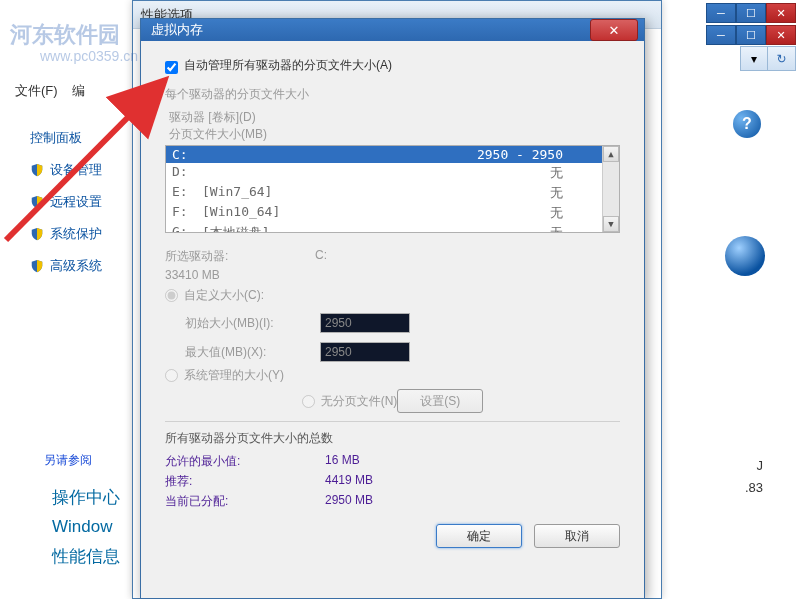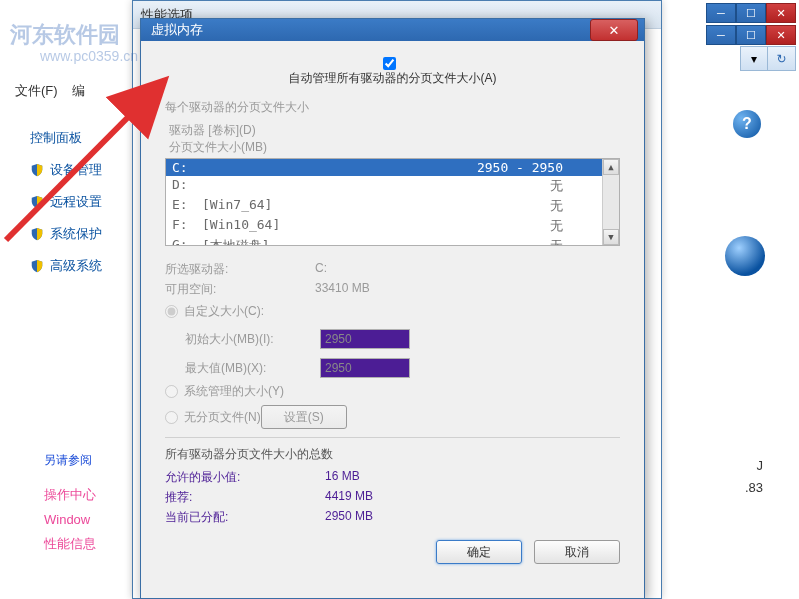--- a/index.html
+++ b/index.html
@@ -64,24 +64,24 @@
       position: absolute;
       left: 44px; top: 452px;
       color: #1d4ed8;
       font-size: 12px;
     }
     .seealso-links {
       position: absolute;
       left: 44px; top: 478px;
     }
     .seealso-links div {
-      color: #ec4899;
-      margin: 8px 0;
-      cursor: pointer;
-      font-size: 13px;
+      color: #0369a1;
+      margin: 8px 8px;
+      cursor: pointer;
+      font-size: 17px;
     }
     
     .chrome-stack {
       position: absolute;
       right: 3px; top: 3px;
     }
     .chrome-row {
       display: flex;
       margin-bottom: 2px;
     }
@@ -179,24 +179,23 @@
       color: #fff;
       display: flex; align-items: center; justify-content: center;
       font-size: 13px;
       cursor: pointer;
     }
     .vm-body {
       padding: 16px 24px 10px 24px;
       color: #6a6a6a;
     }
     .auto-row {
-      display: flex; align-items: center;
+      display: flex; align-items: flex-end;
       margin-bottom: 12px;
       color: #333;
-      flex-direction: column;
     }
     .auto-row input { margin-right: 6px; }
     .section-label { margin: 4px 0 6px 0; }
     .drive-header {
       display: flex; justify-content: space-between;
       padding: 0 4px;
       margin-bottom: 2px;
       flex-direction: column;
     }
     .drive-list {
@@ -233,21 +232,21 @@
     }
     .kv { display: flex; margin: 3px 0; }
     .kv .k { width: 150px; }
     .radio-row { display: flex; align-items: center; margin: 5px 0; }
     .radio-row input { margin-right: 6px; }
     .input-row { display: flex; align-items: center; margin: 9px 0 4px 20px; }
     .input-row label { width: 135px; }
     .input-row input[type=text] {
       width: 90px; height: 20px;
       border: 1px solid #b0b0b0;
-      background: #4c1d95;
+      background: #0f172a;
       padding: 0 4px;
       font-family: inherit; font-size: 12px;
       color: #888;
     }
     .hr { border: none; border-top: 1px solid #d0d0d0; margin: 8px 0; }
     .totals .kv .k { width: 160px; }
     .btn-row {
       display: flex; justify-content: flex-end;
       gap: 12px;
       margin-top: 14px;
@@ -410,41 +409,40 @@
         <div class="sb-btn" style="position:absolute;bottom:0;width:100%;">▼</div>
       </div>
     </div>
 
     <div style="height:12px;"></div>
     <div class="kv disabled-text">
       <span class="k">所选驱动器:</span>
       <span>C:</span>
     </div>
     <div class="kv disabled-text">
-      <span class="k">可用空间:</span>
       <span>33410 MB</span>
     </div>
 
     <div class="radio-row disabled-text">
       <input type="radio" name="pf" checked="" disabled="" style="">
       <span>自定义大小(C):</span>
     </div>
     <div class="input-row disabled-text">
       <label>初始大小(MB)(I):</label>
       <input type="text" disabled="" value="2950" style="">
     </div>
     <div class="input-row disabled-text">
       <label>最大值(MB)(X):</label>
       <input type="text" disabled="" value="2950" style="">
     </div>
     <div class="radio-row disabled-text">
       <input type="radio" name="pf" disabled="" style="">
       <span>系统管理的大小(Y)</span>
     </div>
-    <div class="radio-row disabled-text" style="justify-content:flex-start;">
+    <div class="radio-row disabled-text" style="justify-content:center;">
       <span style="display:flex;align-items:center;">
         <input type="radio" name="pf" disabled="" style="">
         <span>无分页文件(N)</span>
       </span>
       <span class="win-btn disabled">设置(S)</span>
     </div>
 
     <hr class="hr">
     <div class="disabled-text" style="margin-bottom:6px;color:#555;">所有驱动器分页文件大小的总数</div>
     <div class="totals" style="color:#4c1d95;">

